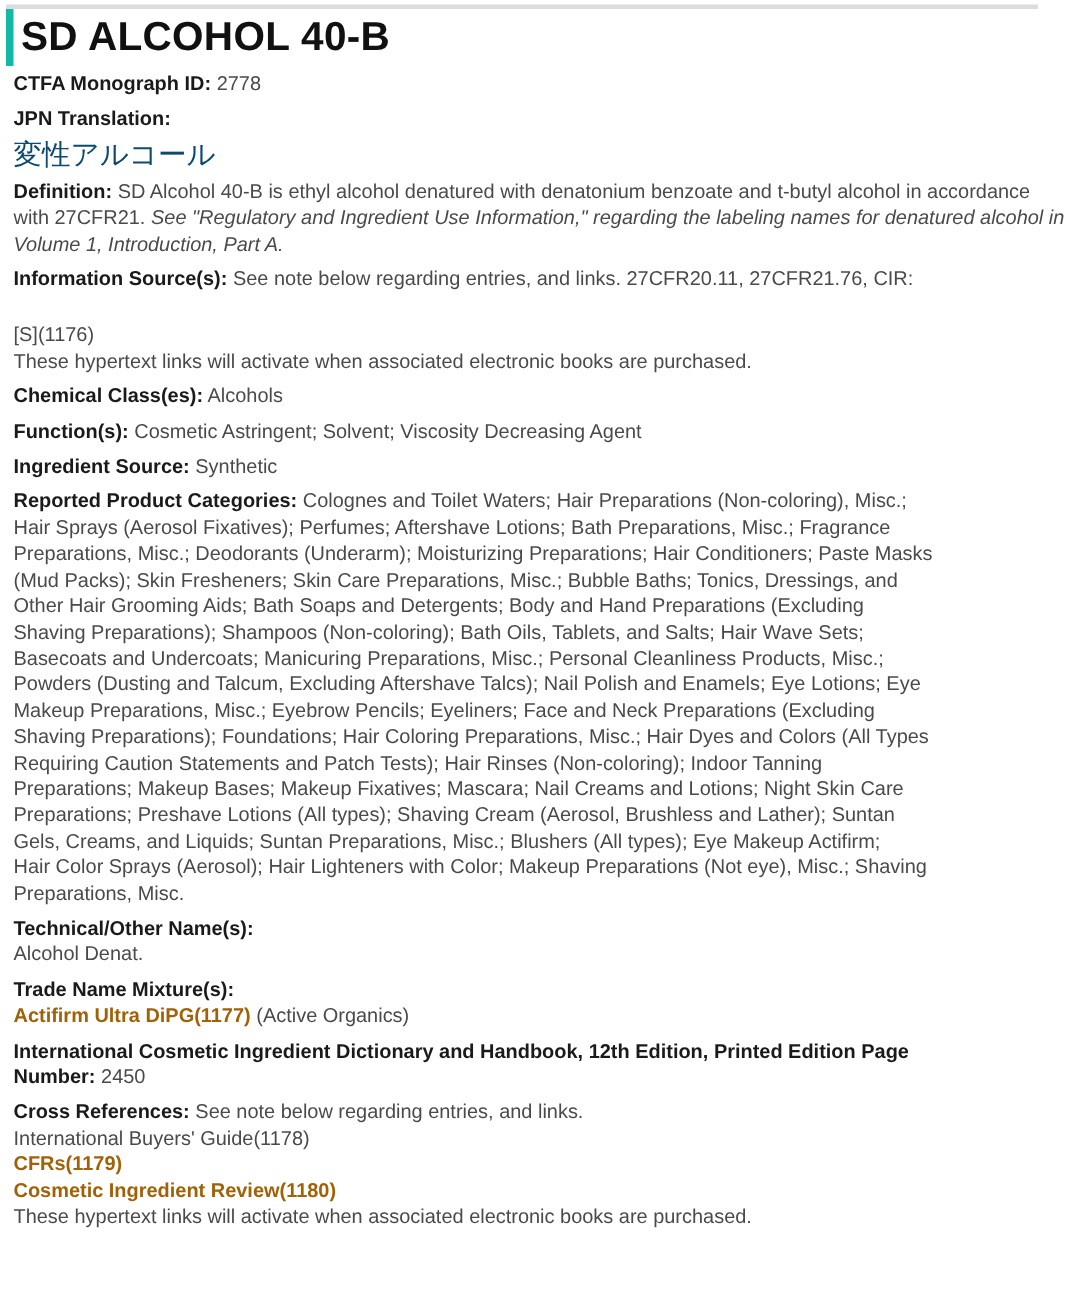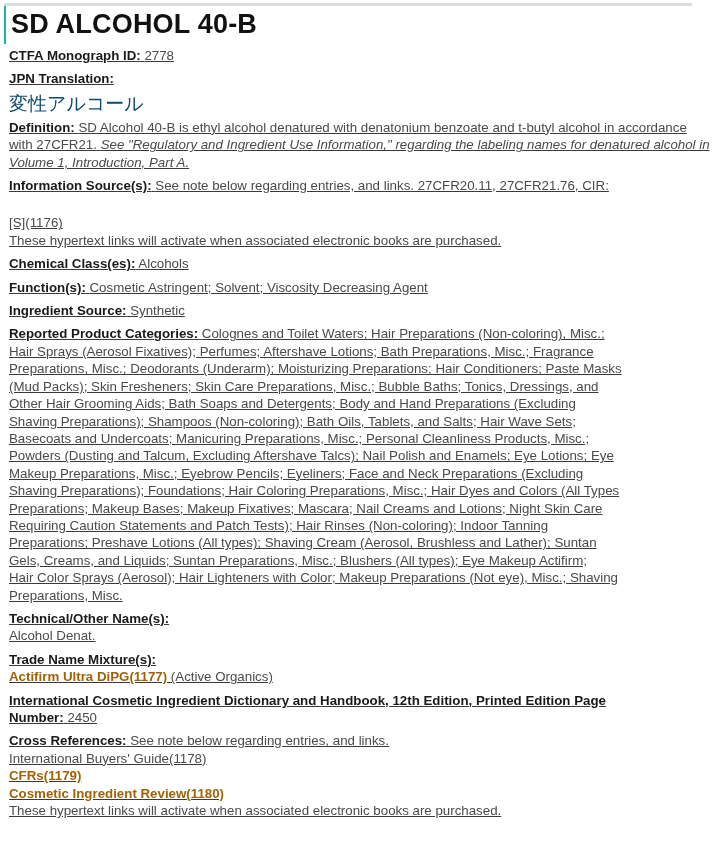--- a/index.html
+++ b/index.html
@@ -6,28 +6,28 @@
     body {
       width: 720px; height: 866px; overflow: hidden; position: relative;
       font-family: "Liberation Sans", sans-serif; color: #3a3a3a;
     }
     .topline {
       position: absolute; left: 4px; top: 3px; width: 688px; height: 3px;
       background: #dcdcdc;
     }
     .title-wrap {
       position: absolute; left: 4px; top: 6px; height: 38px;
-      border-left: 2px solid #14b8a6; padding-left: 5px;
+      border-left: 5px solid #14b8a6; padding-left: 5px;
     }
     .title {
       font-size: 27px; font-weight: bold; color: #111; margin: 0;
       line-height: 36px; letter-spacing: 0.2px;
     }
     .content { position: absolute; left: 9px; top: 47px; width: 705px; font-size: 13.3px; line-height: 17.4px; }
-    .row { margin-bottom: 6px; text-decoration: underline; }
+    .row { margin-bottom: 6px; }
     .lbl { font-weight: bold; color: #1a1a1a; }
     .val { color: #4a4a4a; }
     .it { font-style: italic; }
     .jp { font-size: 19px; line-height: 26px; color: #0c4a6e; margin-top: 2px; margin-bottom: 3px; font-family: "DejaVu Sans", sans-serif; }
     .blk { display: block; }
     .link-bold { font-weight: bold; color: #a16207; }
     .line { display: block; }
   </style>
 </head>
 <body>
@@ -82,22 +82,22 @@
     <span class="val">Colognes and Toilet Waters; Hair Preparations (Non-coloring), Misc.;</span>
     <span class="val line">Hair Sprays (Aerosol Fixatives); Perfumes; Aftershave Lotions; Bath Preparations, Misc.; Fragrance</span>
     <span class="val line">Preparations, Misc.; Deodorants (Underarm); Moisturizing Preparations; Hair Conditioners; Paste Masks</span>
     <span class="val line">(Mud Packs); Skin Fresheners; Skin Care Preparations, Misc.; Bubble Baths; Tonics, Dressings, and</span>
     <span class="val line">Other Hair Grooming Aids; Bath Soaps and Detergents; Body and Hand Preparations (Excluding</span>
     <span class="val line">Shaving Preparations); Shampoos (Non-coloring); Bath Oils, Tablets, and Salts; Hair Wave Sets;</span>
     <span class="val line">Basecoats and Undercoats; Manicuring Preparations, Misc.; Personal Cleanliness Products, Misc.;</span>
     <span class="val line">Powders (Dusting and Talcum, Excluding Aftershave Talcs); Nail Polish and Enamels; Eye Lotions; Eye</span>
     <span class="val line">Makeup Preparations, Misc.; Eyebrow Pencils; Eyeliners; Face and Neck Preparations (Excluding</span>
     <span class="val line">Shaving Preparations); Foundations; Hair Coloring Preparations, Misc.; Hair Dyes and Colors (All Types</span>
+    <span class="val line">Requiring Caution Statements and Patch Tests); Hair Rinses (Non-coloring); Indoor Tanning</span>
     <span class="val line">Preparations; Makeup Bases; Makeup Fixatives; Mascara; Nail Creams and Lotions; Night Skin Care</span>
-    <span class="val line">Requiring Caution Statements and Patch Tests); Hair Rinses (Non-coloring); Indoor Tanning</span>
     <span class="val line">Preparations; Preshave Lotions (All types); Shaving Cream (Aerosol, Brushless and Lather); Suntan</span>
     <span class="val line">Gels, Creams, and Liquids; Suntan Preparations, Misc.; Blushers (All types); Eye Makeup Actifirm;</span>
     <span class="val line">Hair Color Sprays (Aerosol); Hair Lighteners with Color; Makeup Preparations (Not eye), Misc.; Shaving</span>
     <span class="val line">Preparations, Misc.</span>
   </div>
 
   <div class="row">
     <span class="lbl blk">Technical/Other Name(s):</span>
     <span class="val blk">Alcohol Denat.</span>
   </div>

